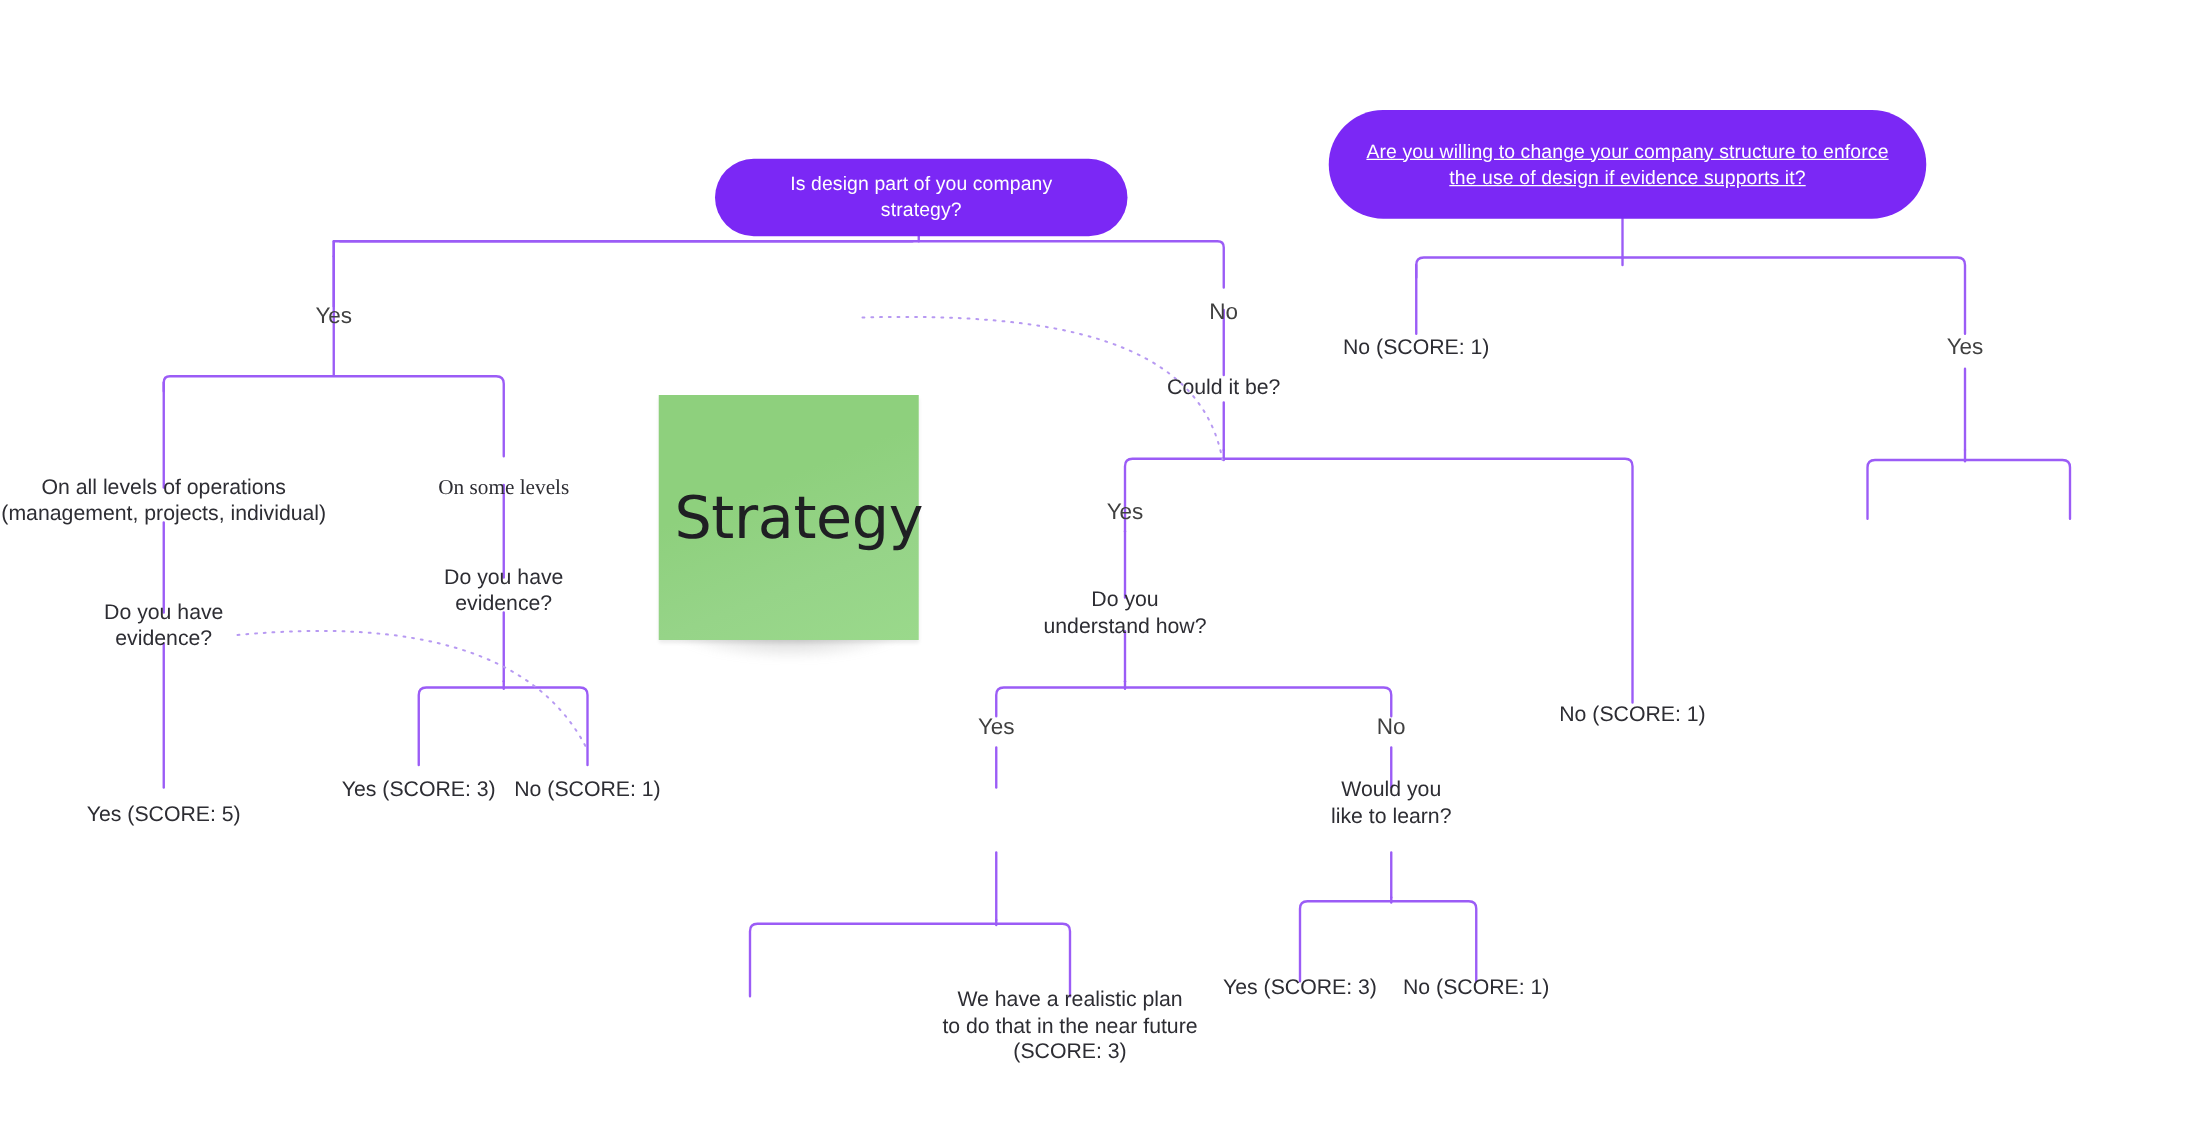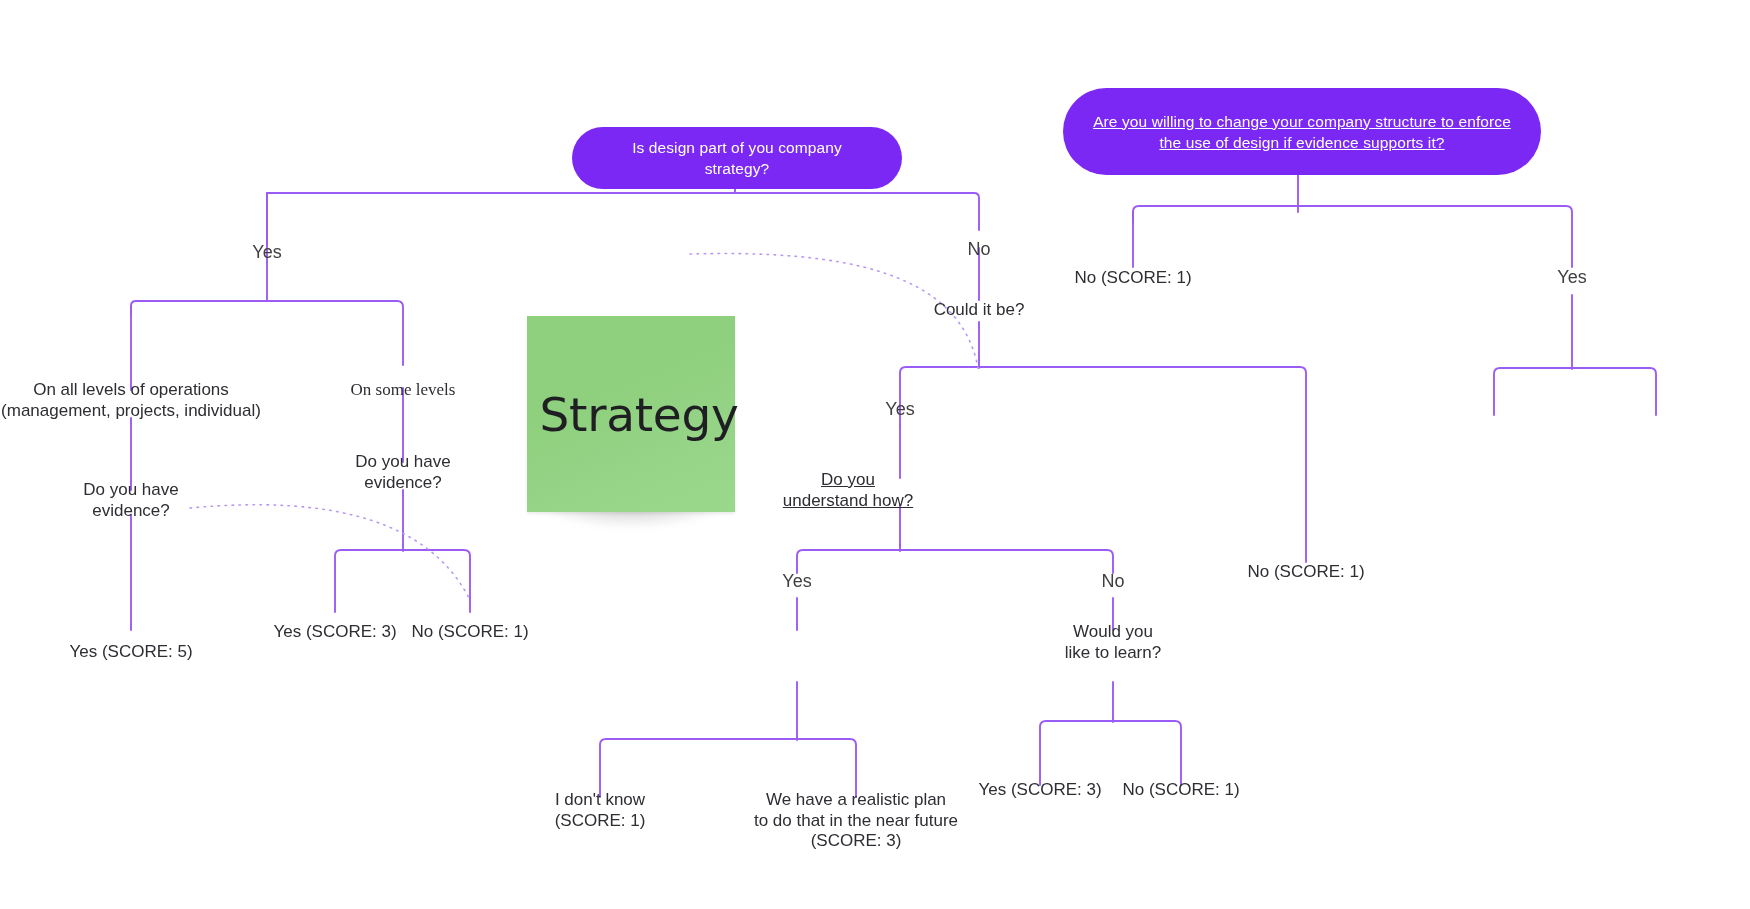--- a/index.html
+++ b/index.html
@@ -199,30 +199,28 @@
   <div class="node" style="left:470px; top:622px; width:200px;">No (SCORE: 1)</div>
 
   <div class="edgelabel" style="left:979px; top:240px;">No</div>
 
   <div class="node" style="left:979px; top:300px; width:200px;">Could it be?</div>
 
   <div class="edgelabel" style="left:900px; top:400px;">Yes</div>
 
   <div class="node" style="left:1306px; top:562px; width:200px;">No (SCORE: 1)</div>
 
-  <div class="node" style="left:848px; top:470px; width:220px;text-decoration:underline;">Do you
+  <div class="node" style="left:900px; top:470px; width:220px;">Do you
 understand how?</div>
 
   <div class="edgelabel" style="left:797px; top:572px;">Yes</div>
 
   <div class="edgelabel" style="left:1113px; top:572px;">No</div>
 
 
-  <div class="node" style="left:600px; top:790px; width:240px;">I don't know
-(SCORE: 1)</div>
 
   <div class="node" style="left:856px; top:790px; width:300px;">We have a realistic plan
 to do that in the near future
 (SCORE: 3)</div>
 
   <div class="node" style="left:1113px; top:622px; width:220px;">Would you
 like to learn?</div>
 
   <div class="node" style="left:1040px; top:780px; width:200px;">Yes (SCORE: 3)</div>
 

